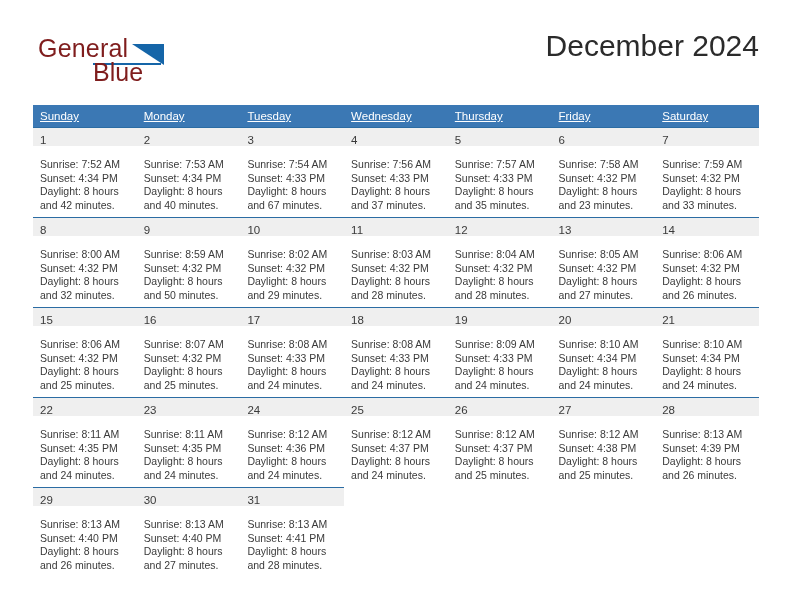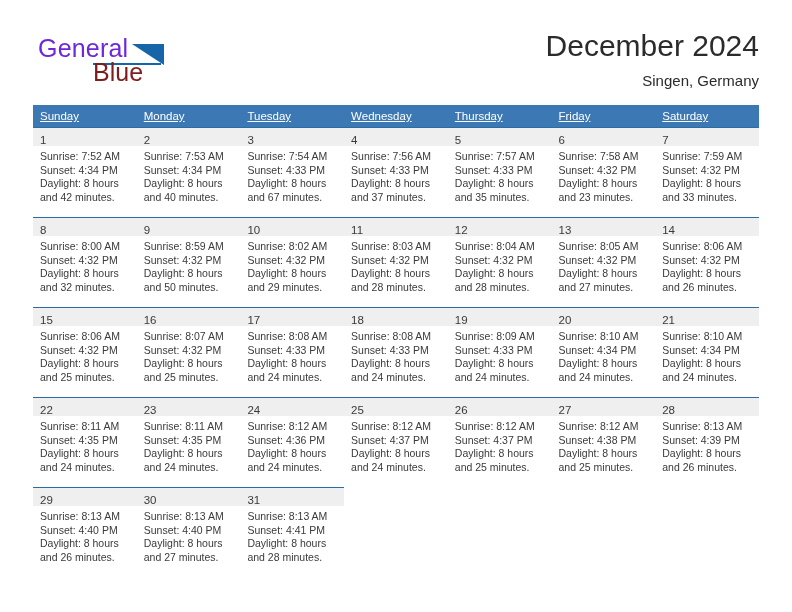--- a/index.html
+++ b/index.html
@@ -35,21 +35,21 @@
     top: 6px;
     width: 220px;
     height: 60px;
   }
   .brand-general {
     position: absolute;
     left: 0;
     top: 0;
     font-size: 25px;
     letter-spacing: 0.2px;
-    color: #6d28d9;
+    color: #7f1d1d;
     font-family: "Liberation Sans", sans-serif;
   }
   .brand-blue {
     position: absolute;
     left: 55px;
     top: 24px;
     font-size: 25px;
     color: #7f1d1d;
     font-family: "Liberation Sans", sans-serif;
   }
@@ -132,21 +132,21 @@
     height: 19px;
     box-sizing: border-box;
     padding: 2px 0 0 7px;
   }
   .daynum {
     font-size: 11.5px;
     color: #3a3a3a;
     line-height: 15px;
   }
   .info {
-    padding: 4px 6px 0 7px;
+    padding: 12px 6px 0 7px;
     font-size: 10.5px;
     line-height: 13.7px;
     color: #3a3a3a;
   }
   .info div {
     white-space: nowrap;
   }
 </style>
 </head>
 <body>
@@ -157,21 +157,20 @@
 
     <div class="brand">
       <span class="brand-general">General</span>
       <span class="brand-triangle"></span>
       <span class="brand-underline"></span>
       <span class="brand-blue">Blue</span>
     </div>
 
     <div class="title-block">
       <div class="month-title">December 2024</div>
-      <div class="location">Singen, Germany</div>
     </div>
 
   </div>
 
   <table class="calendar">
     <thead>
       <tr>
         <th>Sunday</th>
         <th>Monday</th>
         <th>Tuesday</th>

